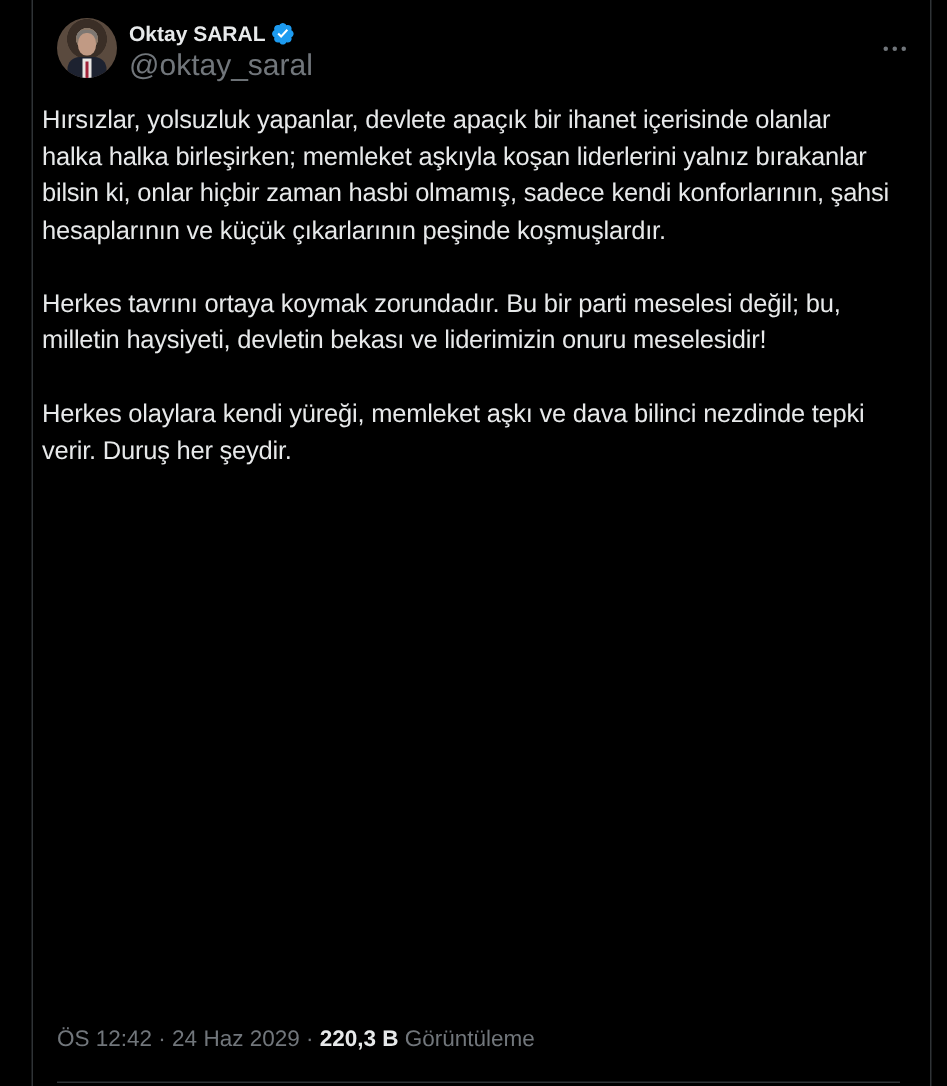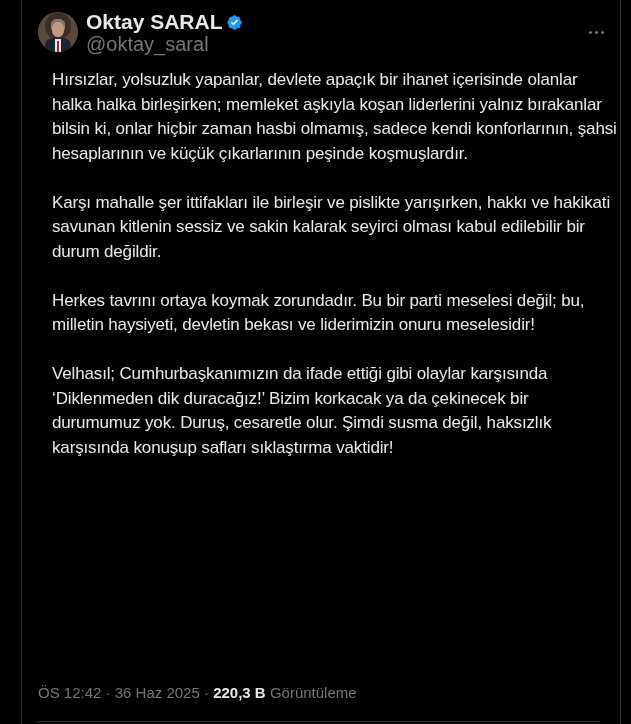--- a/index.html
+++ b/index.html
@@ -15,26 +15,26 @@
     position: absolute; left: 0; top: 0; width: 40px; height: 40px; border-radius: 50%;
     background: radial-gradient(circle at 50% 35%, #8a7868 0 22%, #3a2e26 23% 40%, #5a4a3e 41% 100%);
     overflow: hidden;
   }
   .avatar .suit { position: absolute; left: 7px; top: 26px; width: 26px; height: 16px; background: #1d2230; border-radius: 8px 8px 0 0; }
   .avatar .shirt { position: absolute; left: 17px; top: 27px; width: 6px; height: 14px; background: #e9e6e3; }
   .avatar .tie { position: absolute; left: 19px; top: 29px; width: 2px; height: 12px; background: #a2243a; }
   .avatar .face { position: absolute; left: 14px; top: 10px; width: 12px; height: 15px; background: #c19a84; border-radius: 45%; }
   .avatar .hair { position: absolute; left: 13px; top: 8px; width: 14px; height: 6px; background: #7d7772; border-radius: 6px 6px 2px 2px; }
   .name-row { position: absolute; left: 48px; top: 0; display: flex; align-items: center; height: 20px; }
-  .display-name { font-weight: bold; font-size: 21px; color: #e7e9ea; }
+  .display-name { font-weight: bold; font-size: 14px; color: #e7e9ea; }
   .verified { margin-left: 3px; width: 17px; height: 17px; display: inline-block; }
   .handle { position: absolute; left: 48px; top: 21px; font-size: 20px; color: #71767b; }
   .more-button { position: absolute; left: 548px; top: 10px; width: 20px; height: 20px; display: flex; align-items: center; justify-content: center; }
   .more-button span { display: inline-block; width: 3px; height: 3px; border-radius: 50%; background: #71767b; margin: 0 1.5px; }
-  .tweet-body { position: absolute; left: 52px; top: 68px; width: 565px; font-size: 17px; line-height: 24.5px; color: #e7e9ea; letter-spacing: -0.15px; }
+  .tweet-body { position: absolute; left: 28px; top: 68px; width: 565px; font-size: 17px; line-height: 24.5px; color: #e7e9ea; letter-spacing: -0.15px; }
   .tweet-body p { margin: 0 0 24.5px 0; }
   .meta { position: absolute; left: 38px; top: 684px; font-size: 15px; color: #71767b; white-space: nowrap; }
   .meta b { color: #e7e9ea; margin-top: 36px; }
   .separator { position: absolute; left: 38px; top: 721px; width: 562px; height: 1px; background: #2f3336; }
 </style>
 </head>
 <body>
 
 <div class="border-left"></div>
 <div class="border-right"></div>
@@ -57,22 +57,21 @@
   <div class="handle">@oktay_saral</div>
   <div class="more-button">
     <span></span>
       <span></span>
       <span></span>
   </div>
 </div>
 
 <div class="tweet-body">
   <p>Hırsızlar, yolsuzluk yapanlar, devlete apaçık bir ihanet içerisinde olanlar halka halka birleşirken; memleket aşkıyla koşan liderlerini yalnız bırakanlar bilsin ki, onlar hiçbir zaman hasbi olmamış, sadece kendi konforlarının, şahsi hesaplarının ve küçük çıkarlarının peşinde koşmuşlardır.</p>
-  <p>Karşı mahalle şer ittifakları ile birleşir ve pislikte yarışırken, hakkı ve hakikati savunan kitlenin sessiz ve sakin kalarak seyirci olması kabul edilebilir bir durum değildir.</p>
   <p>Herkes tavrını ortaya koymak zorundadır. Bu bir parti meselesi değil; bu, milletin haysiyeti, devletin bekası ve liderimizin onuru meselesidir!</p>
-  <p>Velhasıl; Cumhurbaşkanımızın da ifade ettiği gibi olaylar karşısında ‘Diklenmeden dik duracağız!’ Bizim korkacak ya da çekinecek bir durumumuz yok. Duruş, cesaretle olur. Şimdi susma değil, haksızlık karşısında konuşup safları sıklaştırma vaktidir!</p>
+  <p>Herkes olaylara kendi yüreği, memleket aşkı ve dava bilinci nezdinde tepki verir. Duruş her şeydir.</p>
 </div>
 
 <div class="meta">
-  <span>ÖS 12:42</span><span> · </span><span>36 Haz 2025</span><span> · </span><b>220,3 B</b> <span>Görüntüleme</span>
+  <span>ÖS 12:42</span><span> · </span><span>24 Haz 2029</span><span> · </span><b>220,3 B</b> <span>Görüntüleme</span>
 </div>
 
 <div class="separator"></div>
 
 </body></html>

